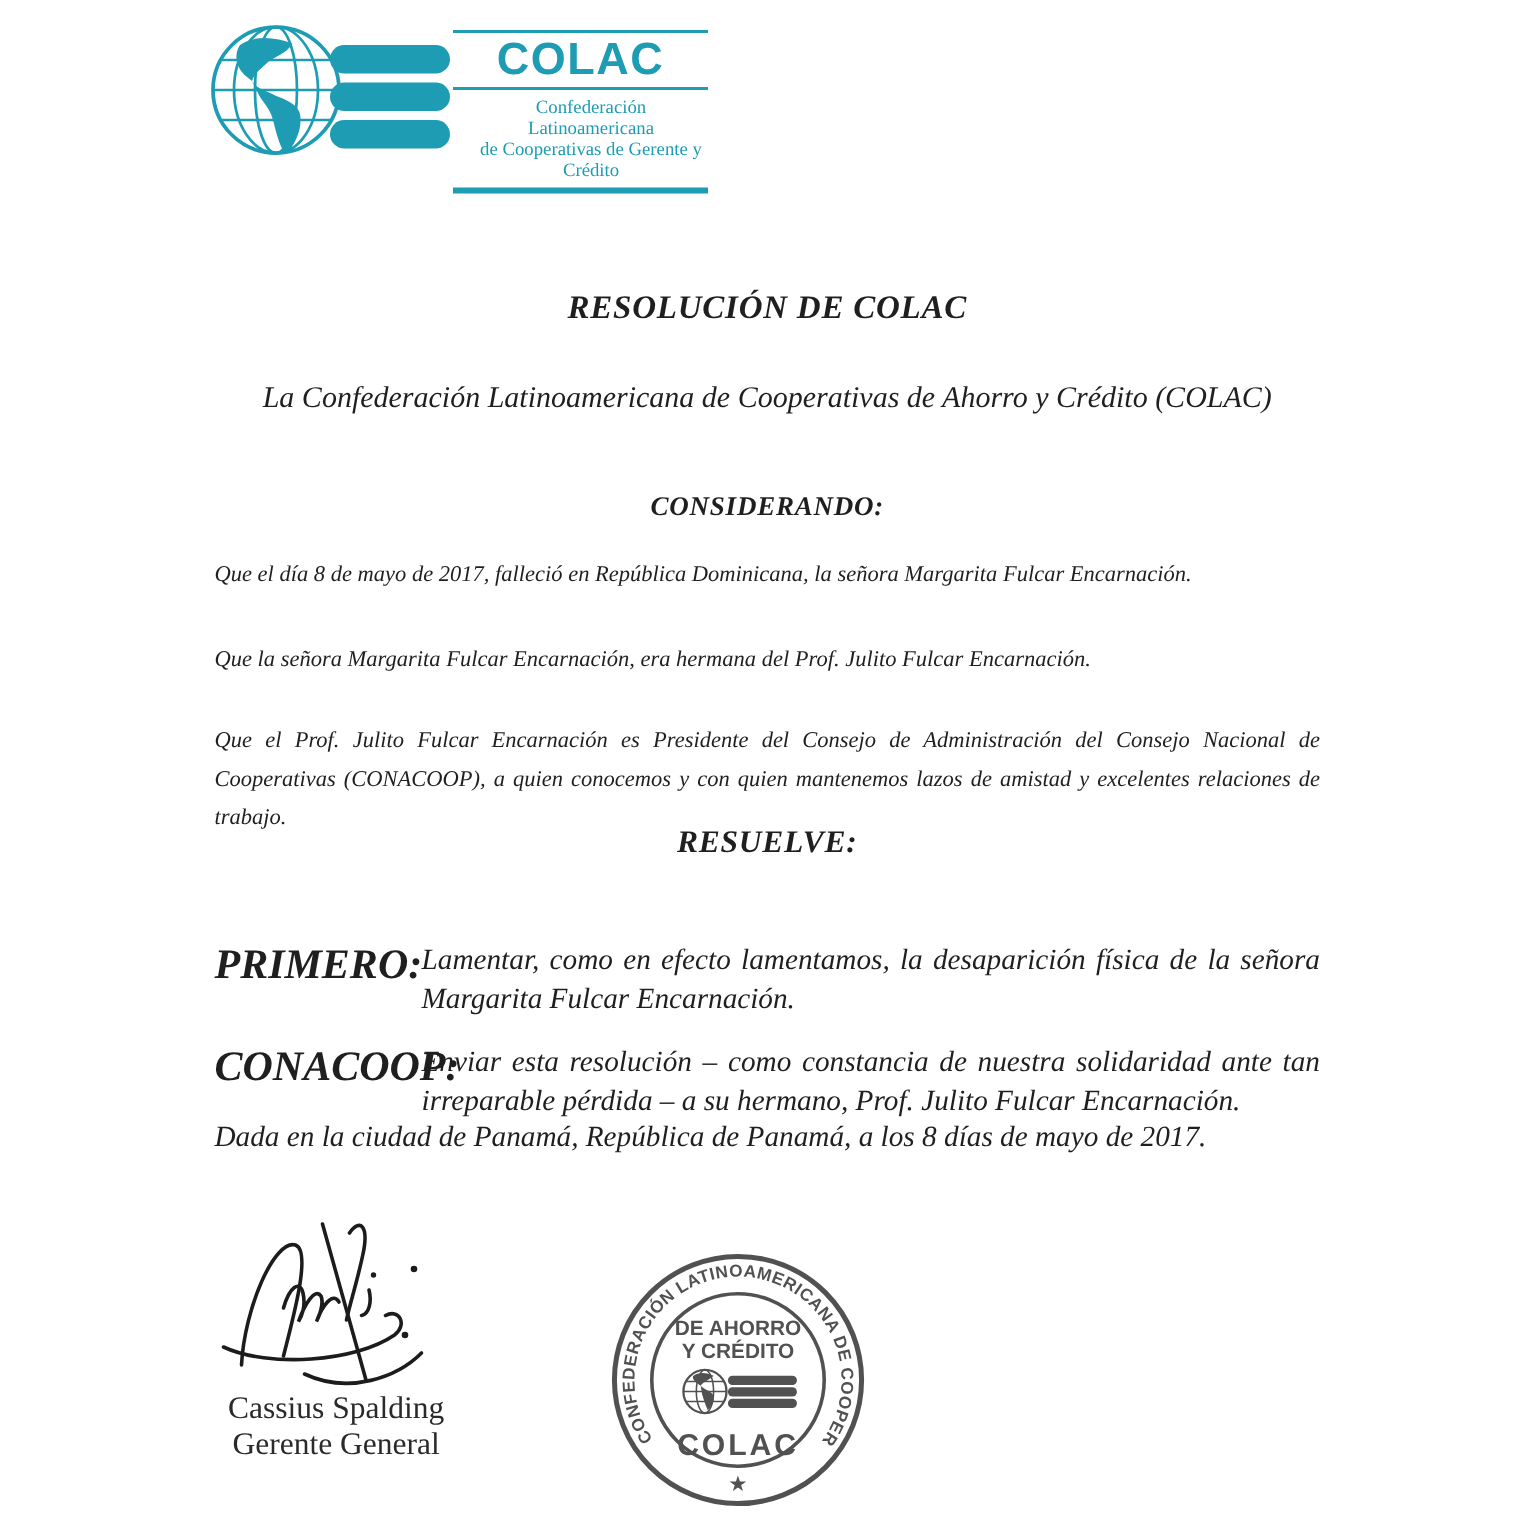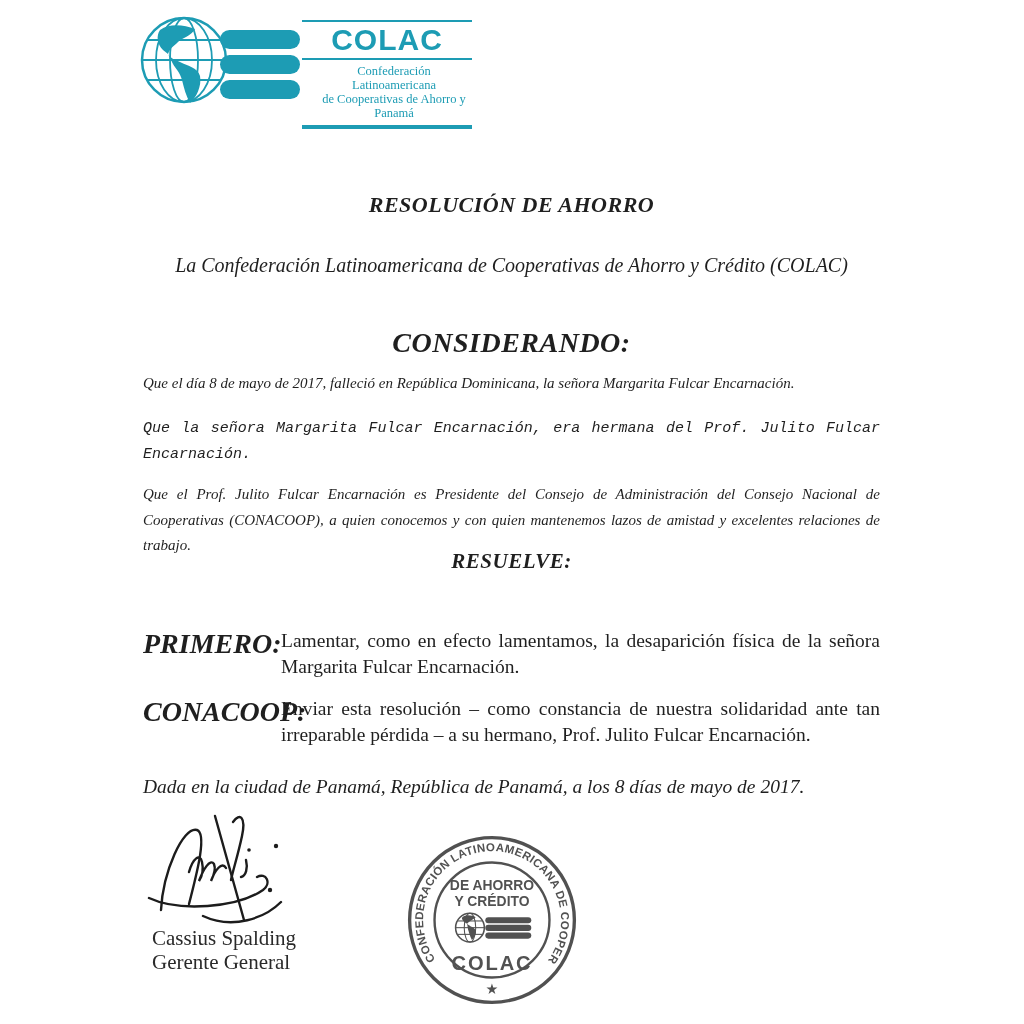--- a/index.html
+++ b/index.html
@@ -40,30 +40,31 @@
   .para {
     font-style: italic; font-size: 15px; line-height: 25.5px;
     text-align: justify;
   }
   .res-row { display: flex; }
   .res-label {
     width: 138px; flex: 0 0 138px;
     font-weight: bold; font-style: italic; font-size: 28px; text-align: right;
   }
   .res-text {
-    flex: 1; font-size: 19.5px; line-height: 25.5px;
+    flex: 1; font-style: italic; font-size: 19.5px; line-height: 25.5px;
     text-align: justify;
   }
   .closing { font-style: italic; font-size: 19.5px; }
   
   .sig-svg { position: absolute; left: 145px; top: 810px; }
   .sig-name-block {
     position: absolute; left: 152px; top: 926px;
     font-size: 21px; line-height: 24px; color: #2a2a2a;
     font-family: "Liberation Serif", serif;
+    text-align: center;
   }
   
   .seal-svg { position: absolute; left: 401px; top: 829px; opacity: 0.85; }
   .seal-sans { font-family: "Liberation Sans", sans-serif; font-weight: bold; }
 </style>
 </head>
 <body>
 
 <div class="page">
 
@@ -84,51 +85,51 @@
         <rect x="80" y="41" width="80" height="19" rx="9.5"></rect>
         <rect x="80" y="66" width="80" height="19" rx="9.5"></rect>
       </g>
     </svg>
     <div class="logo-text">
       <div class="logo-rule"></div>
       <div class="logo-name">COLAC</div>
       <div class="logo-rule"></div>
       <div class="logo-sub">
         <div>Confederación Latinoamericana</div>
-        <div>de Cooperativas de Ahorro y Panamá</div>
+        <div>de Cooperativas de Gerente y Crédito</div>
       </div>
       <div class="logo-rule thick"></div>
     </div>
   </div>
 
-  <div class="doc-col h-center" style="top:192px;">RESOLUCIÓN DE AHORRO</div>
+  <div class="doc-col h-center" style="top:192px;">RESOLUCIÓN DE COLAC</div>
 
   <div class="doc-col intro" style="top:254px;">La Confederación Latinoamericana de Cooperativas de Ahorro y Crédito (COLAC)</div>
 
-  <div class="doc-col h-center" style="top:327px; font-size:28px;">CONSIDERANDO:</div>
+  <div class="doc-col h-center" style="top:327px; font-size:18px;">CONSIDERANDO:</div>
 
   <div class="doc-col para" style="top:371px;">Que el día 8 de mayo de 2017, falleció en República Dominicana, la señora Margarita Fulcar Encarnación.</div>
 
-  <div class="doc-col para" style="top:416px;font-family:Liberation Mono, monospace;">Que la señora Margarita Fulcar Encarnación, era hermana del Prof. Julito Fulcar Encarnación.</div>
+  <div class="doc-col para" style="top:428px;">Que la señora Margarita Fulcar Encarnación, era hermana del Prof. Julito Fulcar Encarnación.</div>
 
   <div class="doc-col para" style="top:482px;">Que el Prof. Julito Fulcar Encarnación es Presidente del Consejo de Administración del Consejo Nacional de Cooperativas (CONACOOP), a quien conocemos y con quien mantenemos lazos de amistad y excelentes relaciones de trabajo.</div>
 
   <div class="doc-col h-center" style="top:549px; font-size:21px;">RESUELVE:</div>
 
   <div class="doc-col res-row" style="top:628px;">
     <div class="res-label">PRIMERO:</div>
     <div class="res-text">Lamentar, como en efecto lamentamos, la desaparición física de la señora Margarita Fulcar Encarnación.</div>
   </div>
 
   <div class="doc-col res-row" style="top:696px;">
     <div class="res-label">CONACOOP:</div>
     <div class="res-text">Enviar esta resolución – como constancia de nuestra solidaridad ante tan irreparable pérdida – a su hermano, Prof. Julito Fulcar Encarnación.</div>
   </div>
 
-  <div class="doc-col closing" style="top:776px;">Dada en la ciudad de Panamá, República de Panamá, a los 8 días de mayo de 2017.</div>
+  <div class="doc-col closing" style="top:748px;">Dada en la ciudad de Panamá, República de Panamá, a los 8 días de mayo de 2017.</div>
 
   <svg class="sig-svg" width="170" height="125" viewBox="0 0 170 125">
     <g fill="none" stroke="#1c1c1c" stroke-width="2.4" stroke-linecap="round">
       <path d="M16,100 C18,62 38,16 52,20 C63,24 50,70 44,94"></path>
       <path d="M44,62 C48,48 55,43 57,52 C59,61 56,68 54,71 C58,60 65,48 69,54 C71,59 68,67 66,71 C70,60 77,51 81,58"></path>
       <path d="M88,12 C95,2 101,7 97,26 C93,45 88,60 86,70"></path>
       <path d="M101,50 C103,58 101,66 96,67"></path>
       <path d="M70,6 L99,110"></path>
       <path d="M4,88 C34,102 92,98 118,80 C127,73 121,62 112,67"></path>
       <path d="M58,106 C88,120 120,108 136,92"></path>

